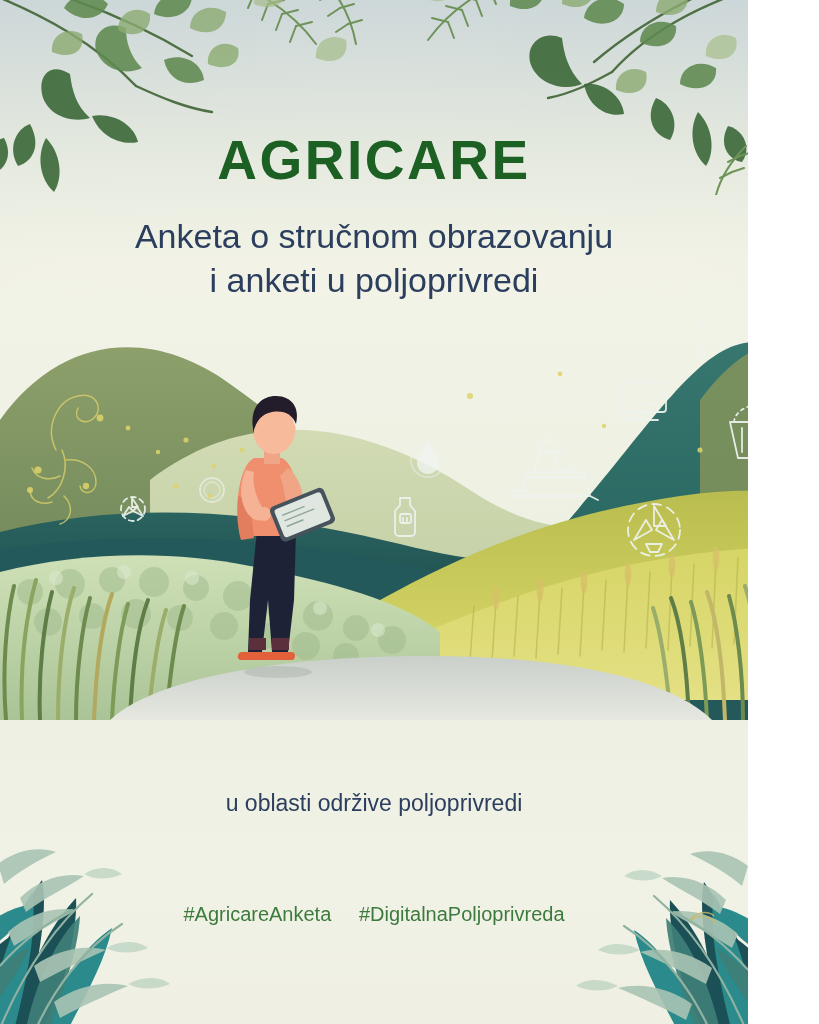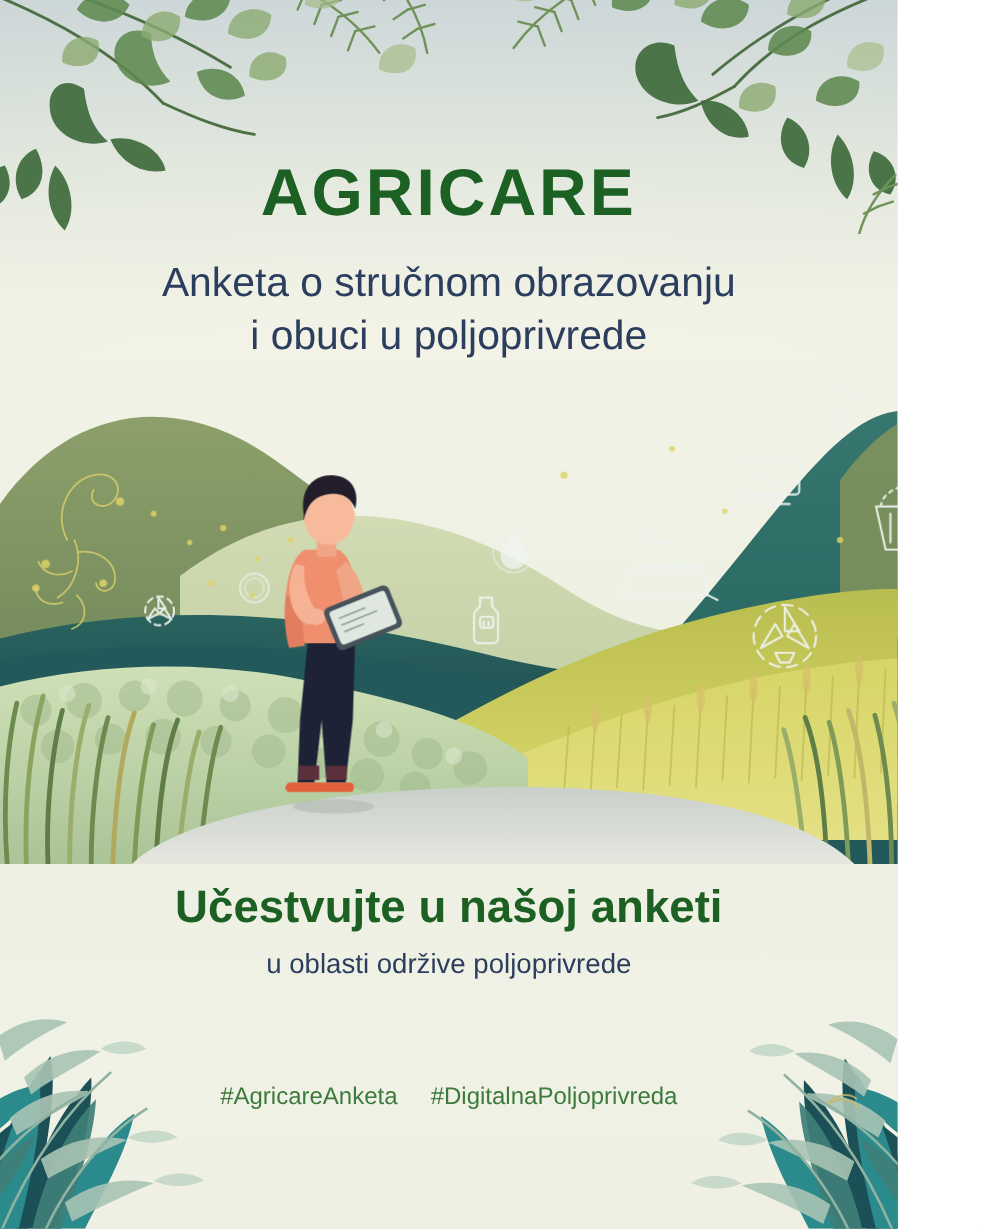--- a/index.html
+++ b/index.html
@@ -501,27 +501,26 @@
         <path d="M224,130 C234,124 246,126 250,134"></path>
         <path d="M224,130 C230,122 242,120 248,126"></path>
       </g>
     </svg>
   </div>
 
   <div class="txt title">AGRICARE</div>
 
   <div class="txt subtitle">
     <div>Anketa o stručnom obrazovanju</div>
-    <div>i obuci u poljoprivrede</div>
-  </div>
-
-  <div class="txt cta">Učestvujte u našoj anketi</div>
+    <div>i anketi u poljoprivredi</div>
+  </div>
+
 
   <div class="txt cta-sub">
-    <div>u oblasti održive poljoprivrede</div>
+    <div>u oblasti održive poljoprivredi</div>
   </div>
 
   <div class="txt tags">
     <span>#AgricareAnketa</span>
     <span>#DigitalnaPoljoprivreda</span>
   </div>
 
 </div>
 
 </body></html>

